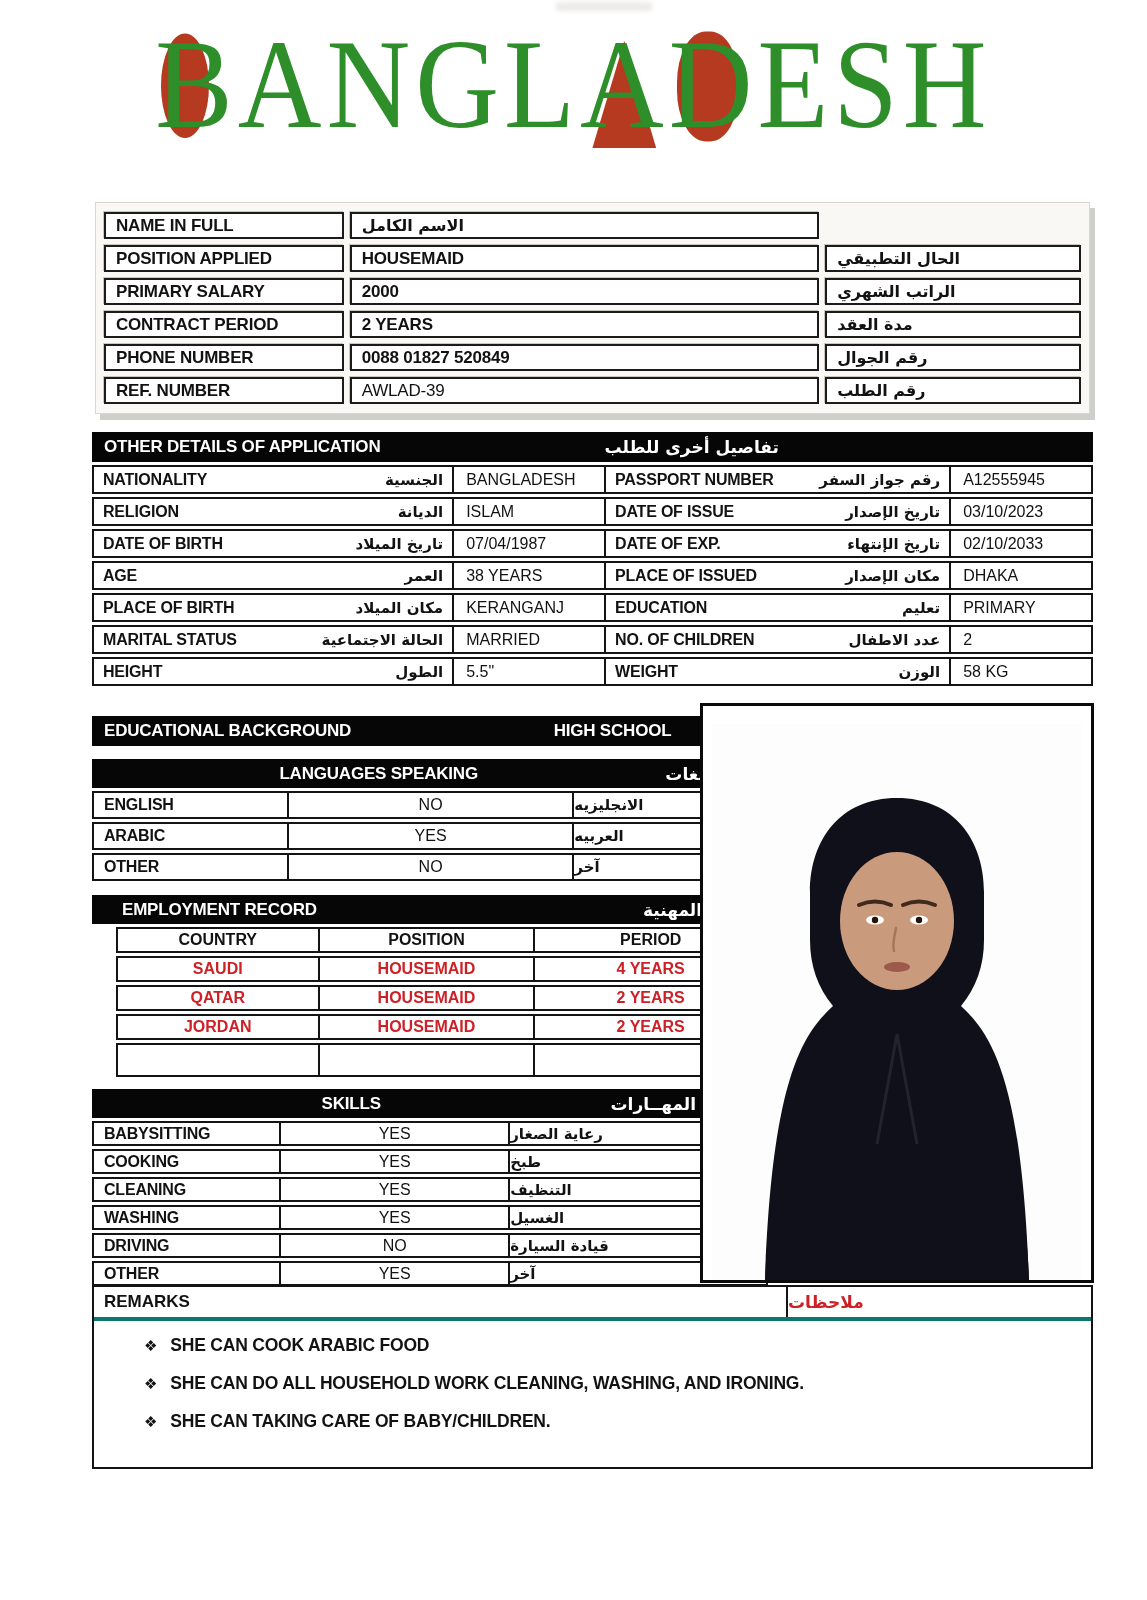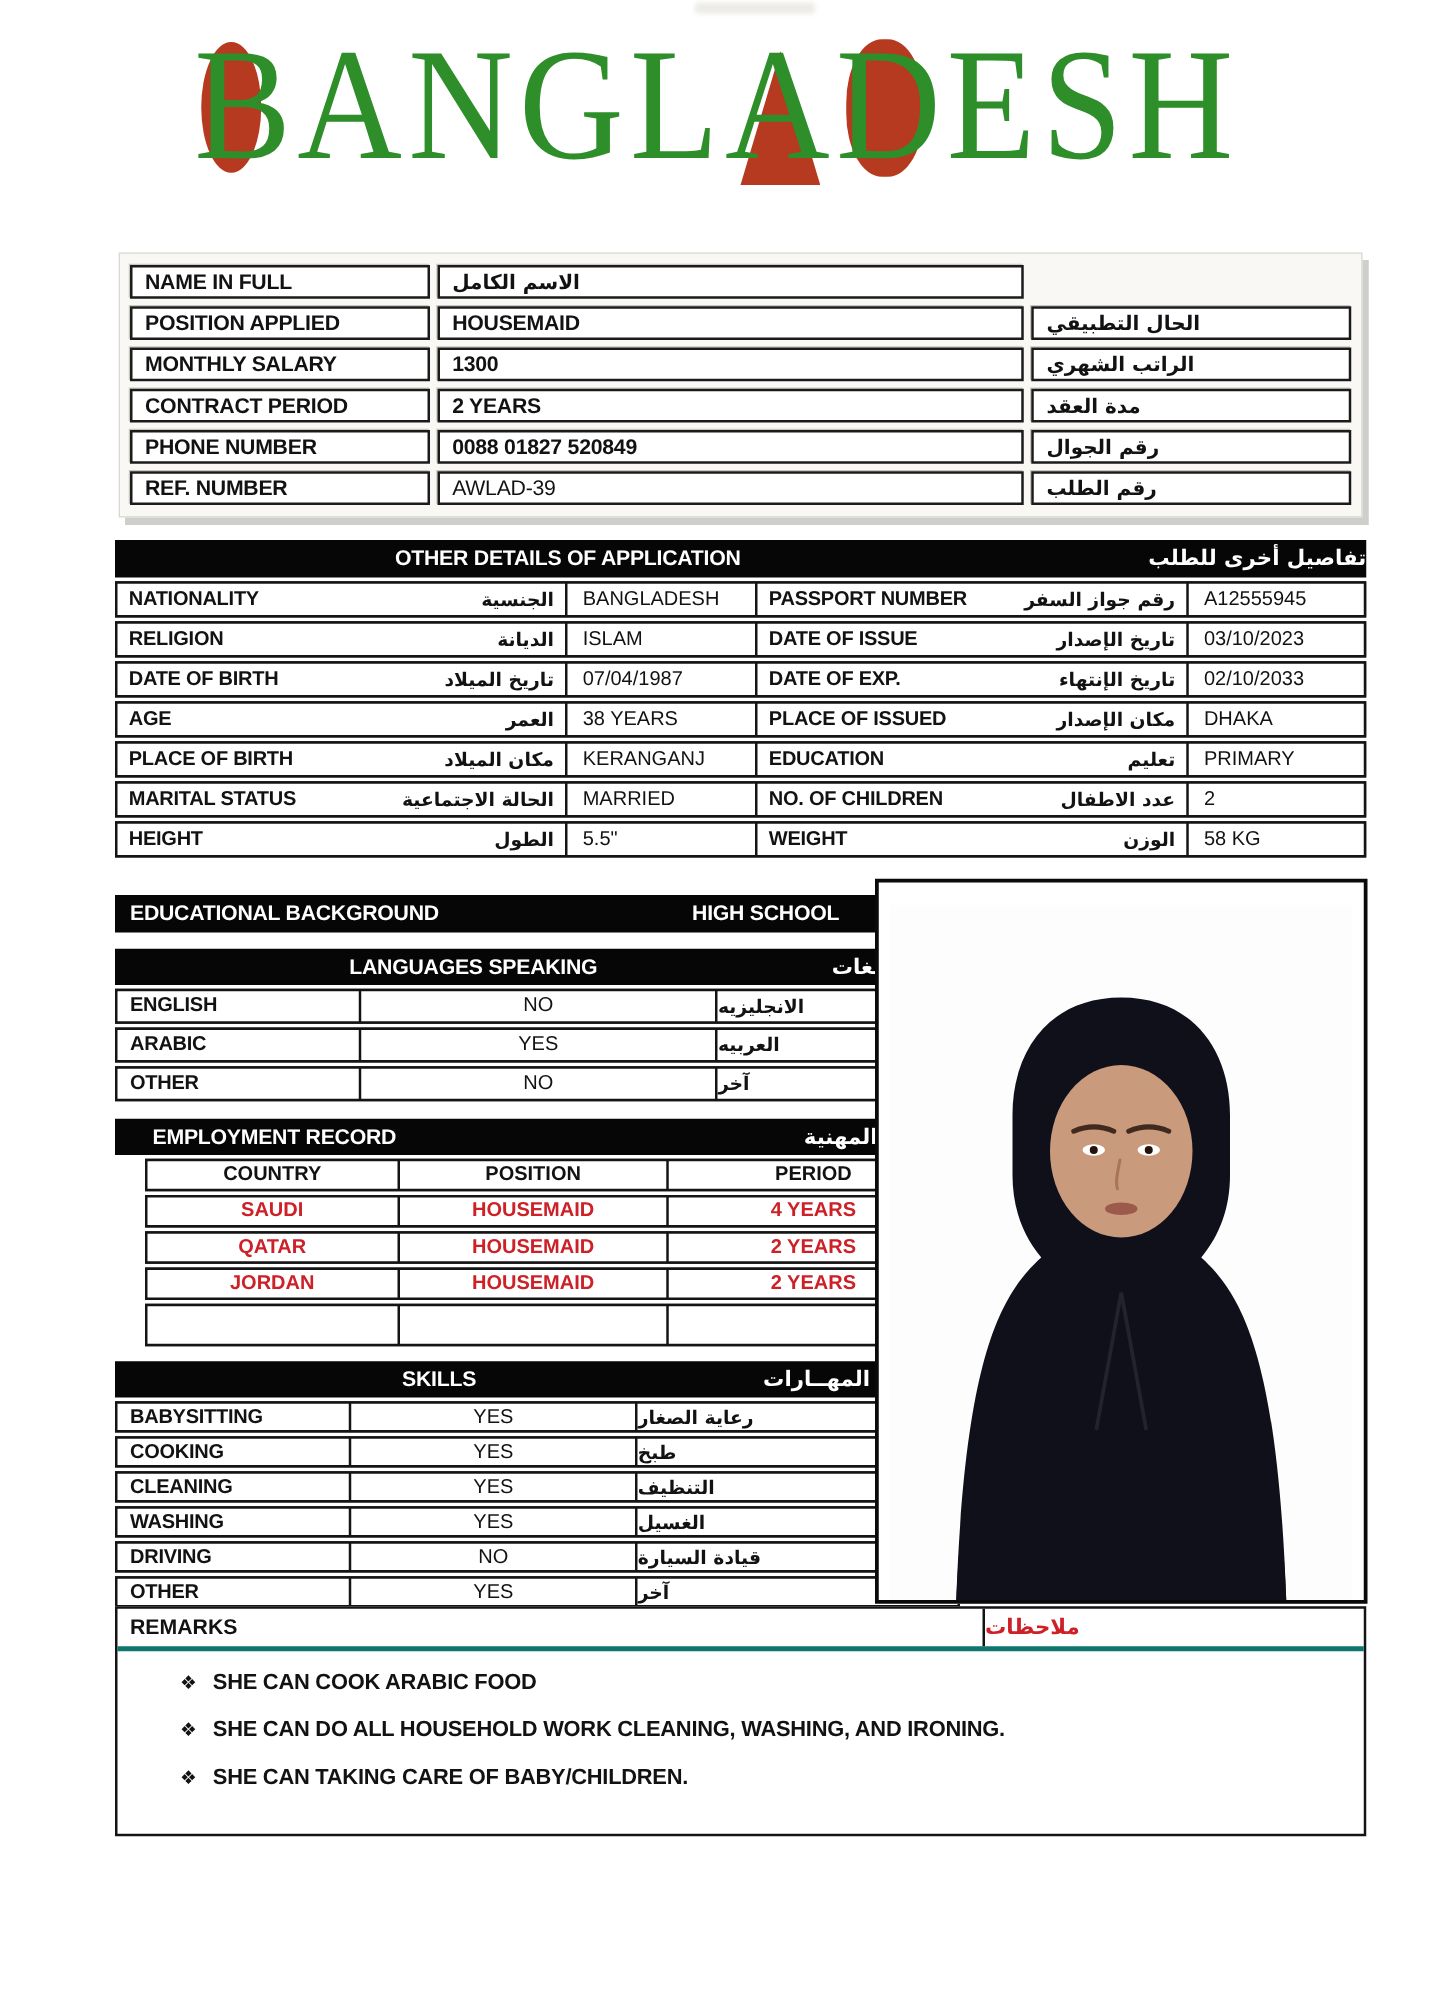--- a/index.html
+++ b/index.html
@@ -26,21 +26,21 @@
   .tt-cell.ar{justify-content:flex-end;direction:rtl;font-family:"DejaVu Sans",sans-serif;font-size:16px;}
   .tt-cell.value.reg{font-weight:normal;}
 
   
   .bar{background:#060606;color:#fff;display:flex;align-items:center;font-weight:bold;font-size:17px;letter-spacing:-.2px;}
   .bar .ar{font-family:"DejaVu Sans",sans-serif;direction:rtl;font-size:17px;}
 
   
   .other{position:absolute;left:92px;top:432px;width:1001px;}
   .other .bar{height:30px;}
-  .other .bar .half{flex:1;text-align:right;margin-left:12px;}
+  .other .bar .half{flex:1;text-align:left;margin-left:12px;}
   .od-row{margin-top:3px;border:2px solid #141414;background:#141414;display:grid;
           grid-template-columns:356fr 149fr 341fr 139fr;gap:2px;height:25px;text-align:center;}
   .od-cell{background:#fff;display:flex;align-items:center;font-size:16px;padding:0 9px;overflow:hidden;white-space:nowrap;}
   .od-label{justify-content:space-between;font-weight:bold;letter-spacing:-.2px;}
   .od-label .ar{font-family:"DejaVu Sans",sans-serif;font-size:15px;direction:rtl;font-weight:bold;}
   .od-value{font-weight:normal;padding-left:12px;}
 
   
   .leftcol{position:absolute;left:92px;top:716px;width:676px;}
   .edu-bar{height:30px;margin-bottom:13px;}
@@ -94,22 +94,22 @@
   <div class="tt-row">
     <div class="tt-cell">NAME IN FULL</div>
     <div class="tt-cell ar">الاسم الكامل</div>
   </div>
   <div class="tt-row">
     <div class="tt-cell">POSITION APPLIED</div>
     <div class="tt-cell value">HOUSEMAID</div>
     <div class="tt-cell ar">الحال التطبيقي</div>
   </div>
   <div class="tt-row">
-    <div class="tt-cell">MONTHLY SALARY</div>
-    <div class="tt-cell value">1300</div>
+    <div class="tt-cell">PRIMARY SALARY</div>
+    <div class="tt-cell value">2000</div>
     <div class="tt-cell ar">الراتب الشهري</div>
   </div>
   <div class="tt-row">
     <div class="tt-cell">CONTRACT PERIOD</div>
     <div class="tt-cell value">2 YEARS</div>
     <div class="tt-cell ar">مدة العقد</div>
   </div>
   <div class="tt-row">
     <div class="tt-cell">PHONE NUMBER</div>
     <div class="tt-cell value">0088 01827 520849</div>

